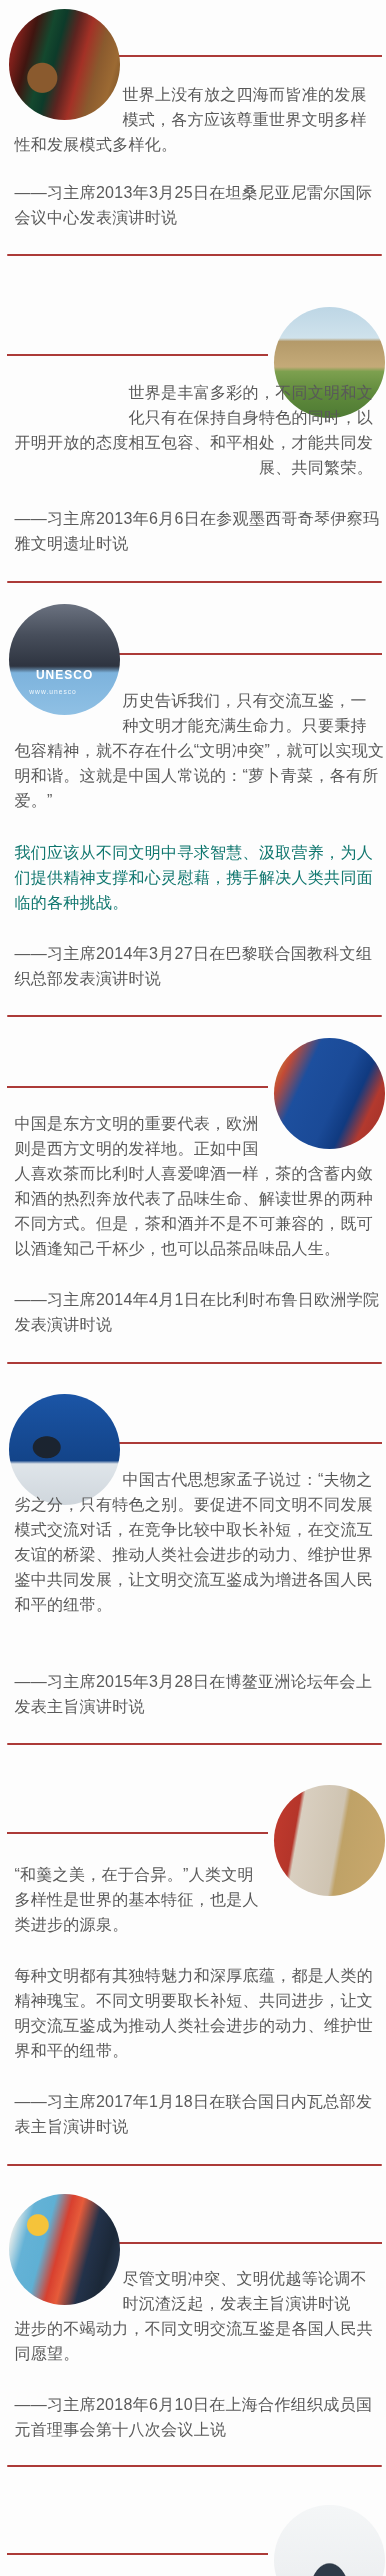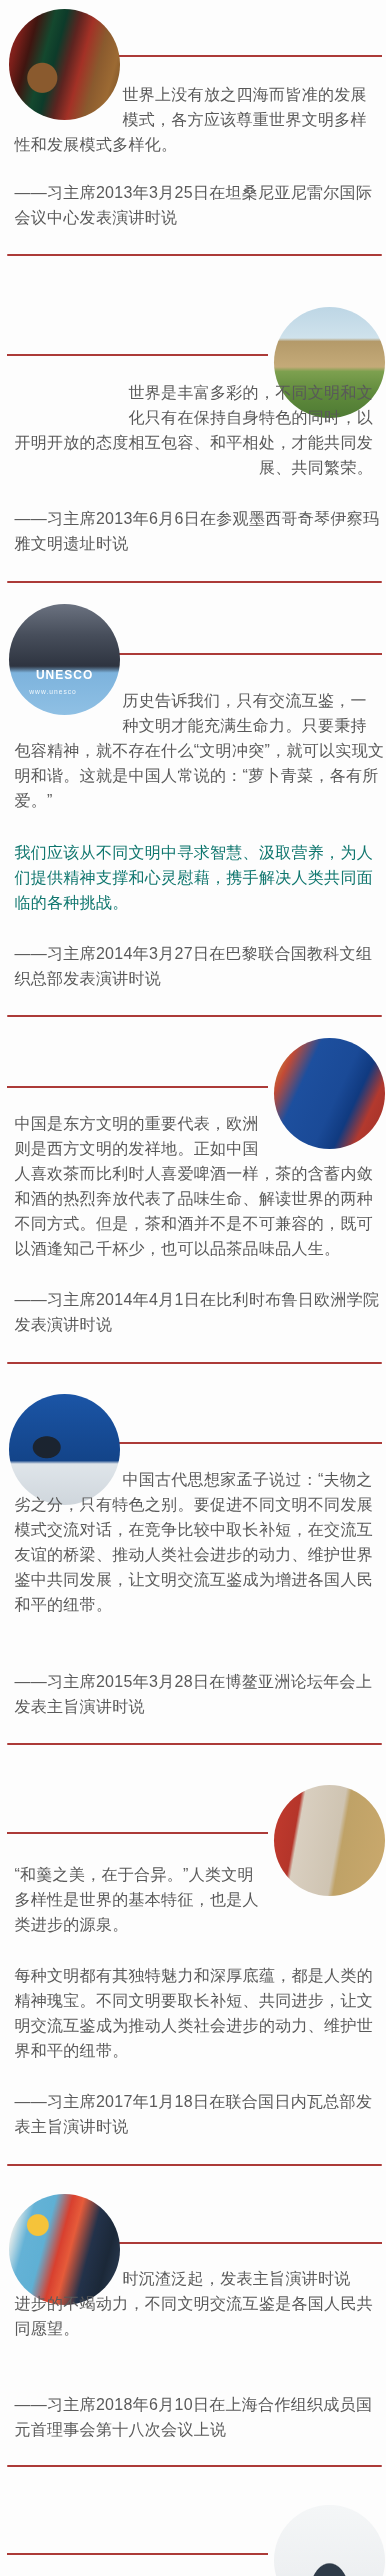--- a/index.html
+++ b/index.html
@@ -154,20 +154,21 @@
   </div>
   <div class="para t6" style="color: rgb(89, 89, 89);">
     <div class="ln">——习主席2017年1月18日在联合国日内瓦总部发</div>
     <div class="ln">表主旨演讲时说</div>
   </div>
   <div class="sep sep6" style="background: rgb(172, 59, 56);"></div>
 
   <div class="photo p7 s7-photo"></div>
   <div class="accent a7" style="background: rgb(172, 59, 56);"></div>
   <div class="para q7" style="color: rgb(89, 89, 89);">
+    <div class="ln ind">尽管文明冲突、文明优越等论调不</div>
     <div class="ln ind">时沉渣泛起，发表主旨演讲时说</div>
     <div class="ln">进步的不竭动力，不同文明交流互鉴是各国人民共</div>
     <div class="ln">同愿望。</div>
   </div>
   <div class="para t7" style="color: rgb(89, 89, 89);">
     <div class="ln">——习主席2018年6月10日在上海合作组织成员国</div>
     <div class="ln">元首理事会第十八次会议上说</div>
   </div>
   <div class="sep sep7" style="background: rgb(172, 59, 56);"></div>
 

